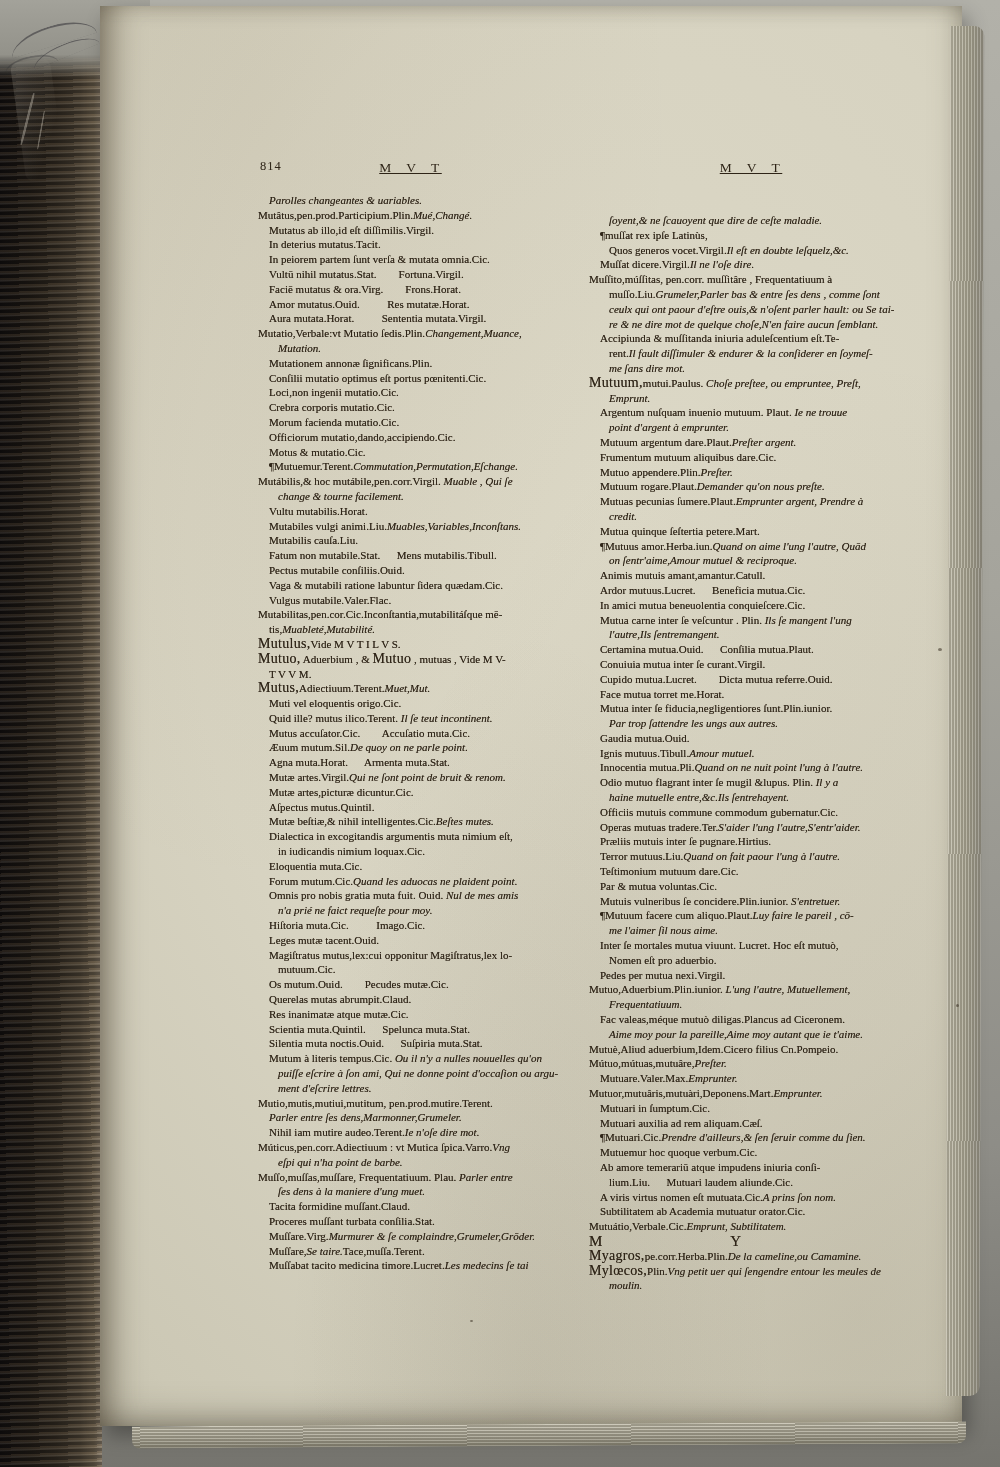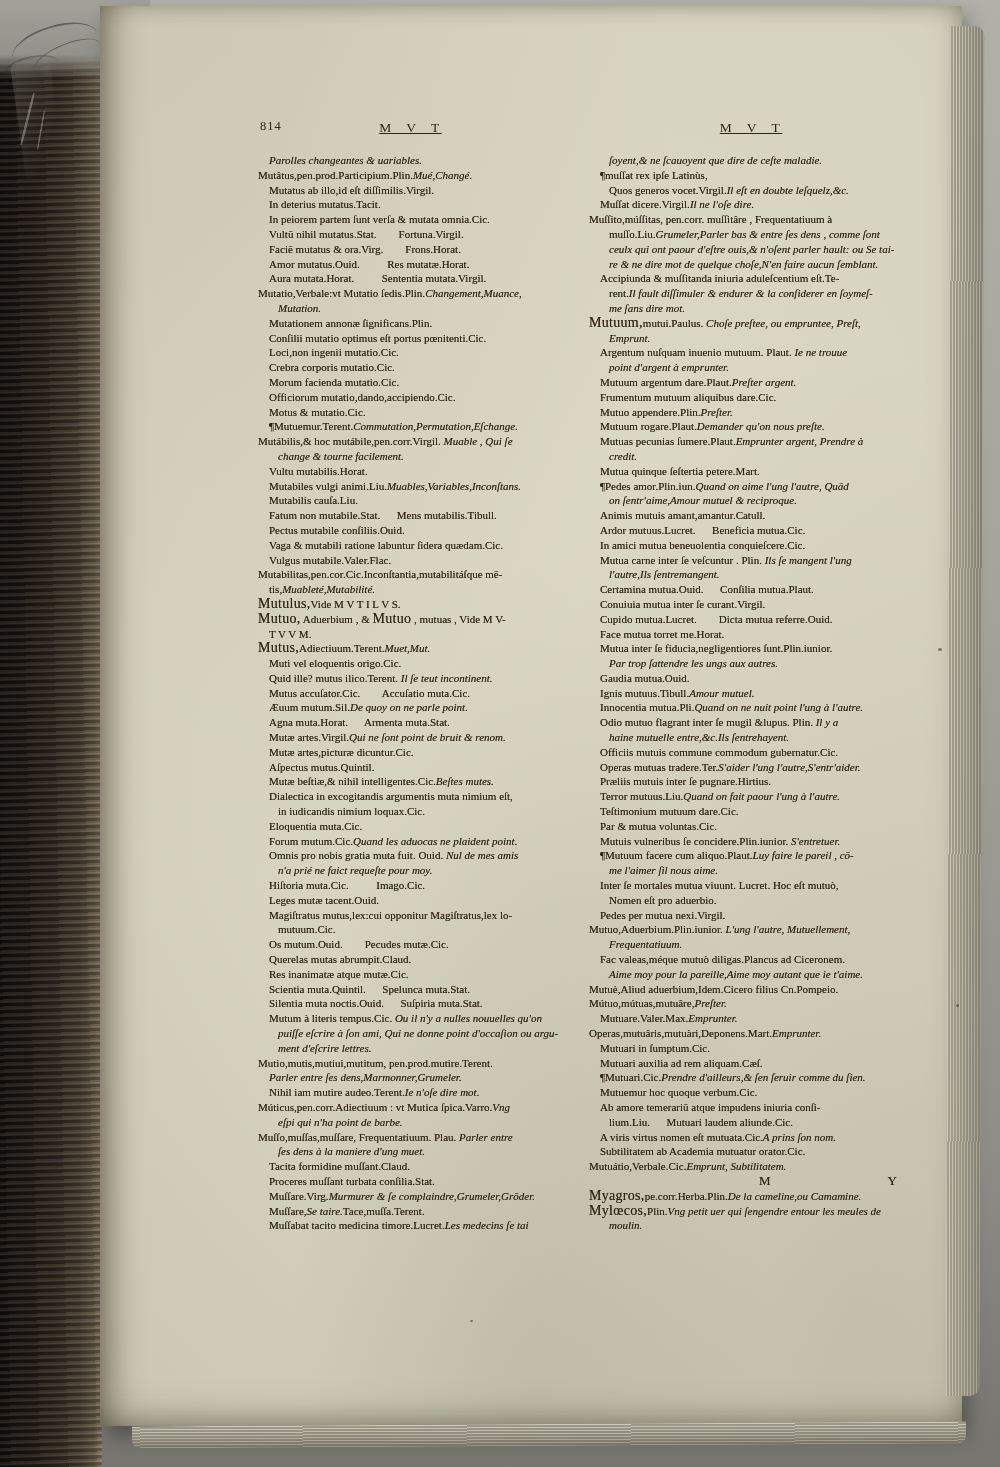--- a/index.html
+++ b/index.html
@@ -49,34 +49,34 @@
   .bottom-edge{position:absolute;left:132px;top:1424px;width:834px;height:22px;
     background:
       repeating-linear-gradient(180deg, rgba(255,255,255,.15) 0 1px, rgba(100,96,84,.40) 1px 3px),
       linear-gradient(180deg,#c6c2b0 0%,#a5a190 60%,#83806f 100%);
     transform:skewY(-.35deg);border-radius:0 0 8px 8px;}
   .speck{position:absolute;border-radius:50%;background:rgba(55,45,32,.55);}
 
   
   .content{position:absolute;left:158px;top:112px;width:668px;color:#2e2417;}
   .pagehead{display:flex;gap:33px;margin-bottom:17px;}
-  .ph-col{position:relative;width:305px;text-align:center;height:18px;}
+  .ph-col{position:relative;width:305px;text-align:center;height:18px;margin-top:40px;}
   .ph-col.second{width:310px;}
   .folio{position:absolute;left:2px;top:1px;font-size:12.5px;letter-spacing:1px;}
   .rh{font-size:13.5px;letter-spacing:2.5px;word-spacing:7px;text-decoration:underline;}
   .cols{display:flex;gap:26px;}
   .col{width:305px;}
-  .col.second{width:310px;}
+  .col.second{width:310px;margin-top:20px;}
   .line{white-space:pre;height:14.8px;line-height:14.8px;font-size:11px;
     text-shadow:0 0 .45px rgba(46,36,23,.65);}
   .ind1{padding-left:11px;}
   .ind2{padding-left:20px;}
   .it{font-style:italic;}
   .hw{font-size:14px;letter-spacing:.3px;}
-  .divider{text-align:right;font-size:13px;letter-spacing:2px;}
+  .divider{text-align:left;font-size:15px;letter-spacing:2px;}
 </style>
 </head>
 <body>
 
 <div class="photo">
 
   <div class="spine">
     <div class="spine-highlight"></div>
     <div class="chalk chalk1"></div>
     <div class="chalk chalk2"></div>
@@ -194,21 +194,21 @@
             <div class="line ind2"><span class="it">Emprunt.</span></div>
             <div class="line ind1"><span>Argentum nuſquam inuenio mutuum. Plaut. </span><span class="it">Ie ne trouue</span></div>
             <div class="line ind2"><span class="it">point d'argent à emprunter.</span></div>
             <div class="line ind1"><span>Mutuum argentum dare.Plaut.</span><span class="it">Preſter argent.</span></div>
             <div class="line ind1"><span>Frumentum mutuum aliquibus dare.Cic.</span></div>
             <div class="line ind1"><span>Mutuo appendere.Plin.</span><span class="it">Preſter.</span></div>
             <div class="line ind1"><span>Mutuum rogare.Plaut.</span><span class="it">Demander qu'on nous preſte.</span></div>
             <div class="line ind1"><span>Mutuas pecunias ſumere.Plaut.</span><span class="it">Emprunter argent, Prendre à</span></div>
             <div class="line ind2"><span class="it">credit.</span></div>
             <div class="line ind1"><span>Mutua quinque ſeſtertia petere.Mart.</span></div>
-            <div class="line ind1"><span>¶Pedes amor.Plin.iun.</span><span class="it">Quand on aime l'ung l'autre, Quād</span></div>
+            <div class="line ind1"><span>¶Mutuus amor.Herba.iun.</span><span class="it">Quand on aime l'ung l'autre, Quād</span></div>
             <div class="line ind2"><span class="it">on ſentr'aime,Amour mutuel &amp; reciproque.</span></div>
             <div class="line ind1"><span>Animis mutuis amant,amantur.Catull.</span></div>
             <div class="line ind1"><span>Ardor mutuus.Lucret.      Beneficia mutua.Cic.</span></div>
             <div class="line ind1"><span>In amici mutua beneuolentia conquieſcere.Cic.</span></div>
             <div class="line ind1"><span>Mutua carne inter ſe veſcuntur . Plin. </span><span class="it">Ils ſe mangent l'ung</span></div>
             <div class="line ind2"><span class="it">l'autre,Ils ſentremangent.</span></div>
             <div class="line ind1"><span>Certamina mutua.Ouid.      Conſilia mutua.Plaut.</span></div>
             <div class="line ind1"><span>Conuiuia mutua inter ſe curant.Virgil.</span></div>
             <div class="line ind1"><span>Cupido mutua.Lucret.        Dicta mutua referre.Ouid.</span></div>
             <div class="line ind1"><span>Face mutua torret me.Horat.</span></div>
@@ -231,21 +231,21 @@
             <div class="line ind1"><span>Inter ſe mortales mutua viuunt. Lucret. Hoc eſt mutuò,</span></div>
             <div class="line ind2"><span>Nomen eſt pro aduerbio.</span></div>
             <div class="line ind1"><span>Pedes per mutua nexi.Virgil.</span></div>
             <div class="line ind0"><span>Mutuo,Aduerbium.Plin.iunior. </span><span class="it">L'ung l'autre, Mutuellement,</span></div>
             <div class="line ind2"><span class="it">Frequentatiuum.</span></div>
             <div class="line ind1"><span>Fac valeas,méque mutuò diligas.Plancus ad Ciceronem.</span></div>
             <div class="line ind2"><span class="it">Aime moy pour la pareille,Aime moy autant que ie t'aime.</span></div>
             <div class="line ind0"><span>Mutuè,Aliud aduerbium,Idem.Cicero filius Cn.Pompeio.</span></div>
             <div class="line ind0"><span>Mútuo,mútuas,mutuâre,</span><span class="it">Preſter.</span></div>
             <div class="line ind1"><span>Mutuare.Valer.Max.</span><span class="it">Emprunter.</span></div>
-            <div class="line ind0"><span>Operas,mutuâris,mutuàri,Deponens.Mart.</span><span class="it">Emprunter.</span></div>
+            <div class="line ind0"><span>Mutuor,mutuâris,mutuàri,Deponens.Mart.</span><span class="it">Emprunter.</span></div>
             <div class="line ind1"><span>Mutuari in ſumptum.Cic.</span></div>
             <div class="line ind1"><span>Mutuari auxilia ad rem aliquam.Cæſ.</span></div>
             <div class="line ind1"><span>¶Mutuari.Cic.</span><span class="it">Prendre d'ailleurs,&amp; ſen ſeruir comme du ſien.</span></div>
             <div class="line ind1"><span>Mutuemur hoc quoque verbum.Cic.</span></div>
             <div class="line ind1"><span>Ab amore temerariū atque impudens iniuria conſi-</span></div>
             <div class="line ind2"><span>lium.Liu.      Mutuari laudem aliunde.Cic.</span></div>
             <div class="line ind1"><span>A viris virtus nomen eſt mutuata.Cic.</span><span class="it">A prins ſon nom.</span></div>
             <div class="line ind1"><span>Subtilitatem ab Academia mutuatur orator.Cic.</span></div>
             <div class="line ind0"><span>Mutuátio,Verbale.Cic.</span><span class="it">Emprunt, Subtilitatem.</span></div>
             <div class="line ind0 divider"><span>M                      Y</span></div>

